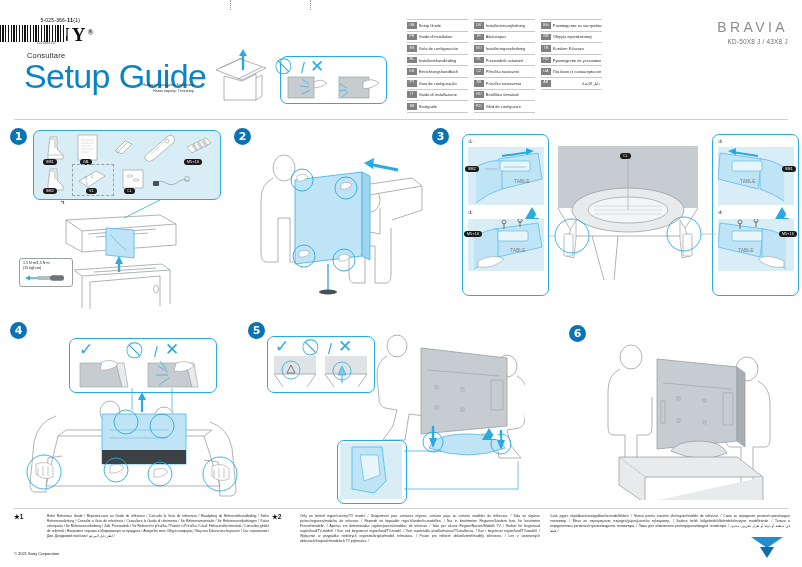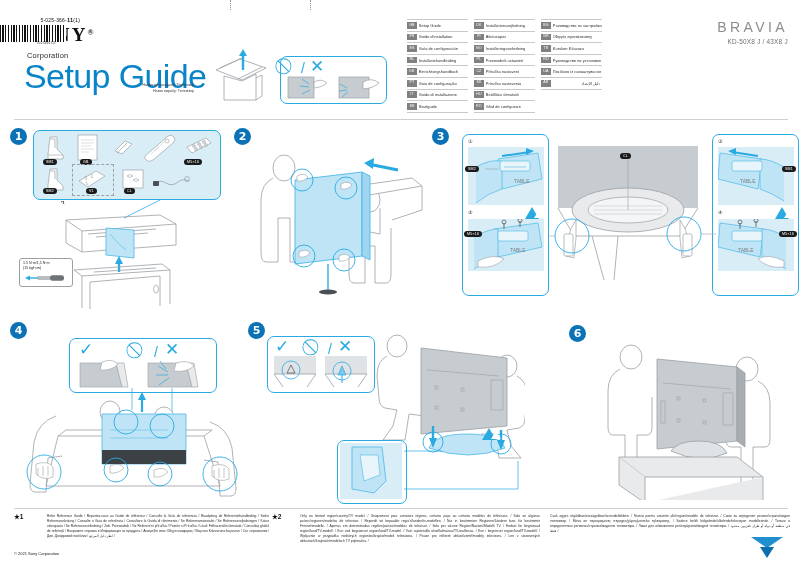--- a/index.html
+++ b/index.html
@@ -67,21 +67,21 @@
 <body>
 
 <div class="page">
 
   <div class="cropmark" style="left:230px;"></div>
   <div class="cropmark" style="left:310px;"></div>
 
   <div class="sony-logo">
     <span>SONY</span><span class="reg">®</span>
   </div>
-  <div class="television">Corporation</div>
+  <div class="television">Consultare</div>
   <div class="setup-guide">Setup Guide</div>
   <div class="sub-cyr">
     <div>Название продукта: Телевизор</div>
     <div>Назва виробу: Телевізор</div>
   </div>
 
   <svg style="position:absolute;left:210px;top:48px;" width="62" height="54">
     <g fill="none" stroke="#9aa0a4" stroke-width="0.8">
       <path d="M6 22 L30 11 L56 20 L32 32 Z"></path>
       <path d="M10 20 L34 9"></path>

